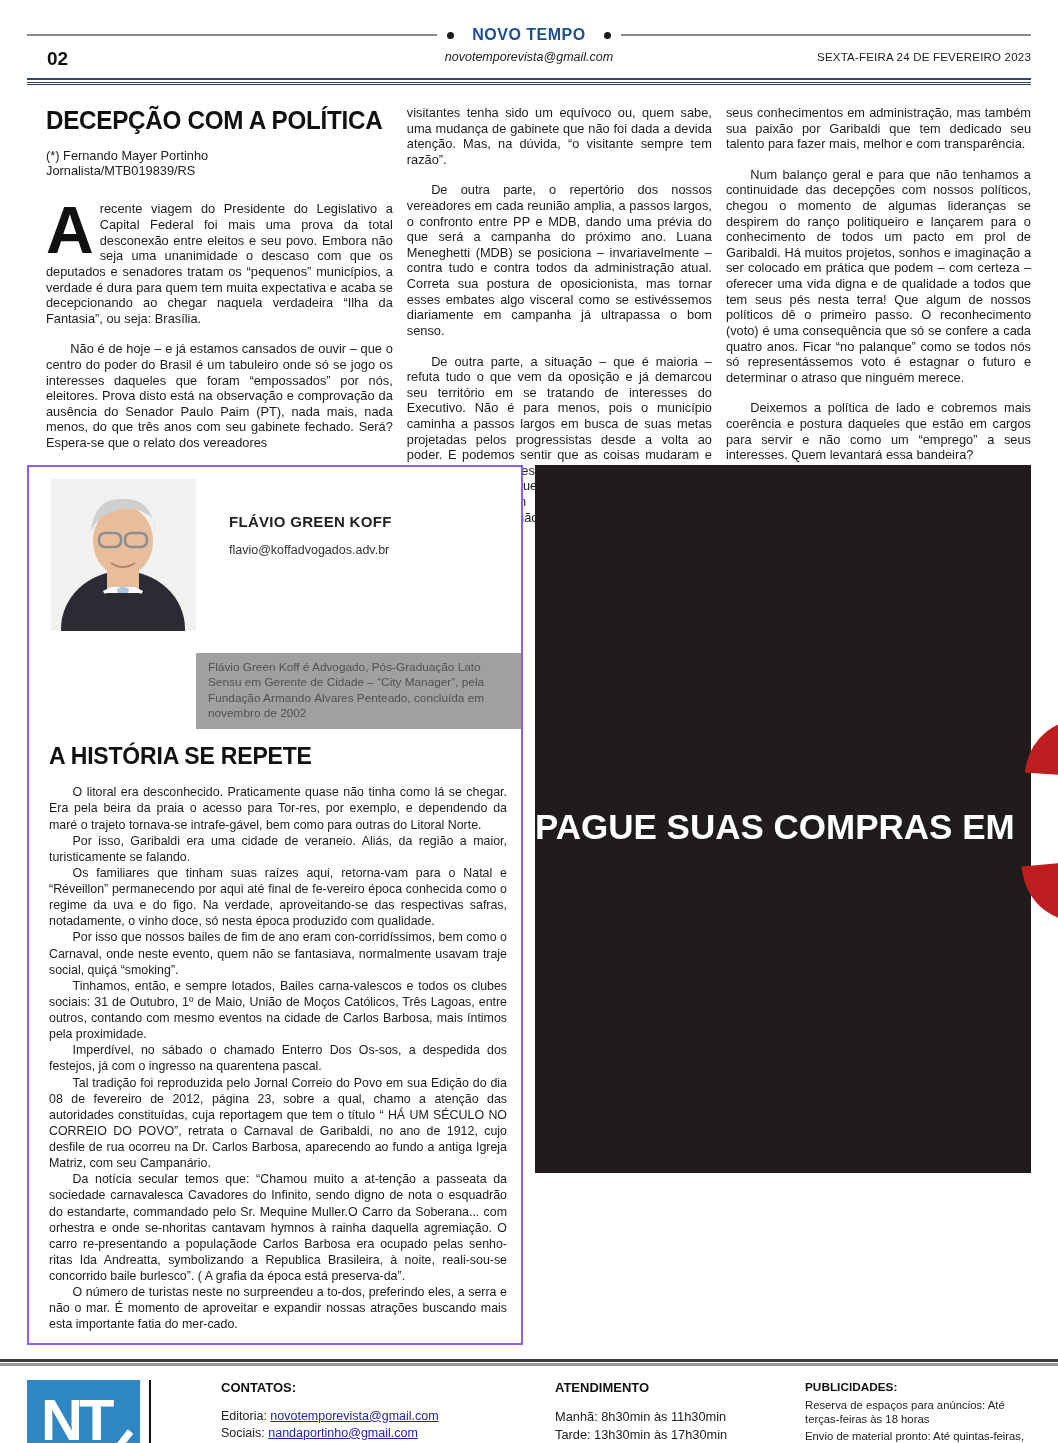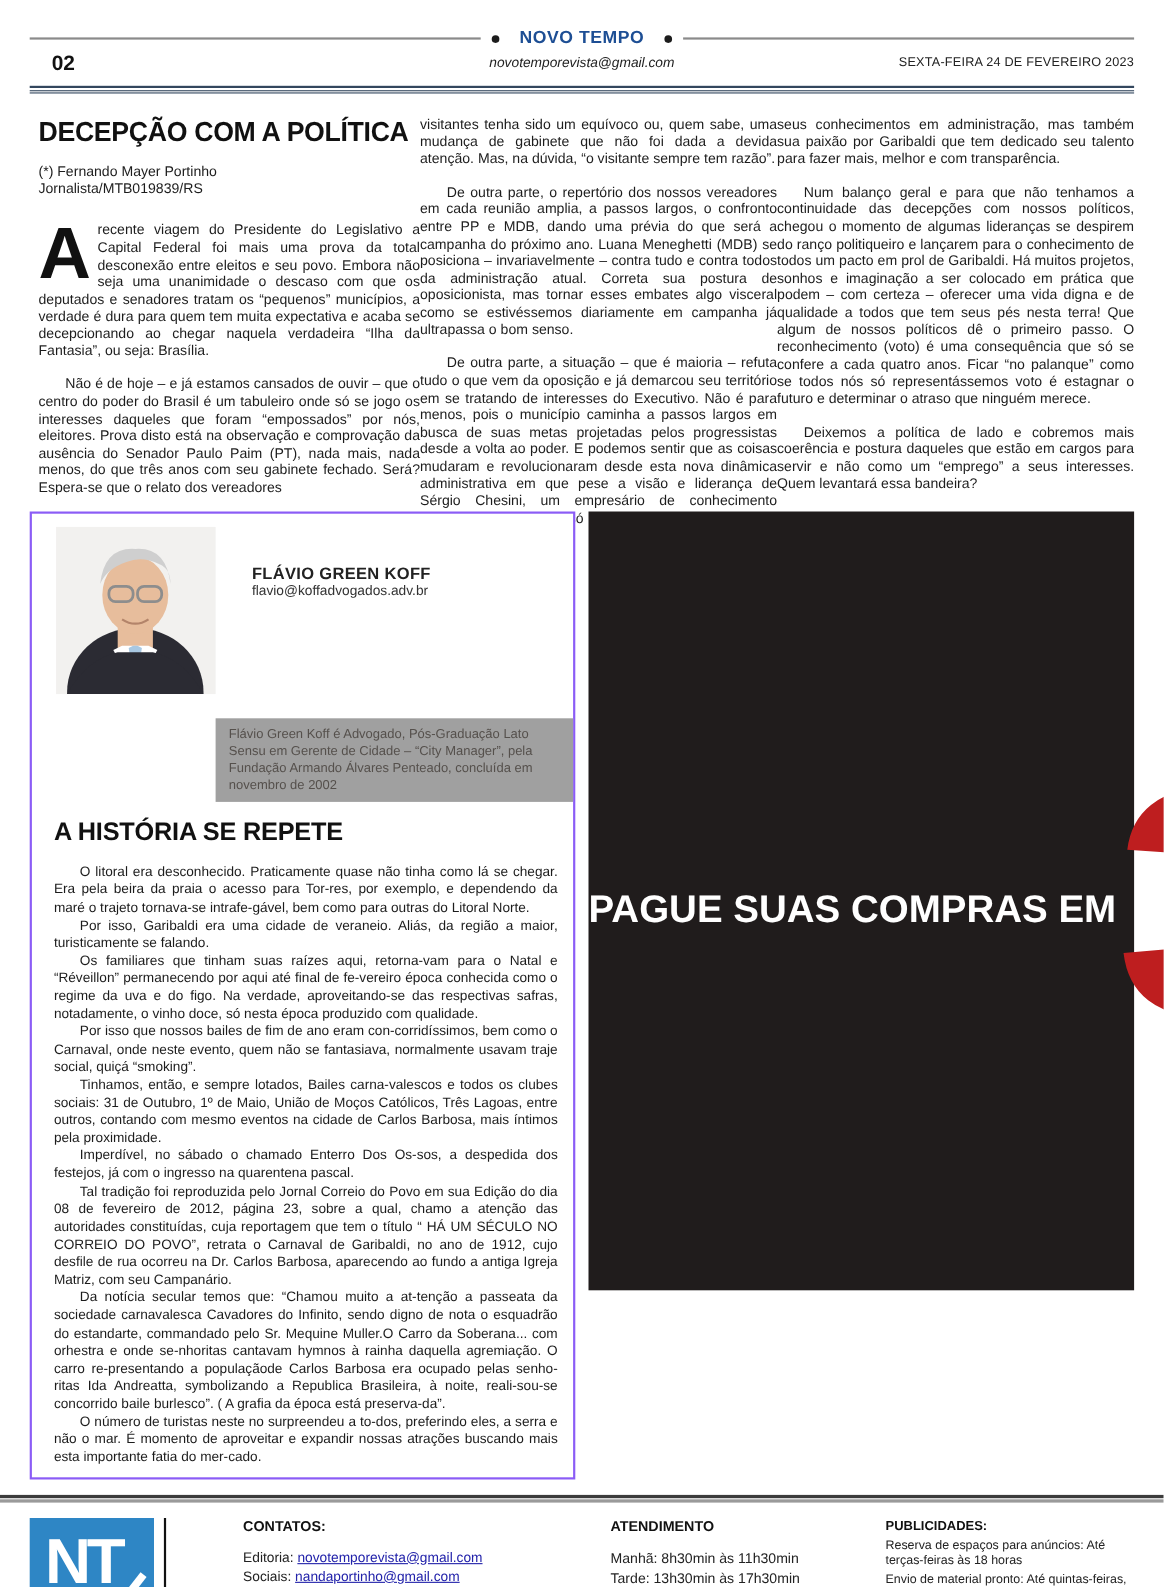--- a/index.html
+++ b/index.html
@@ -13,39 +13,39 @@
   .mast-line { flex:1; height:0; border-top:2px solid #8a8a8a; }
   .mast-dot { width:7px; height:7px; border-radius:50%; background:#1c1c1c; margin:0 10px; }
   .mast-title { font-size:16px; font-weight:bold; color:#1d4e94; letter-spacing:.5px; padding:0 8px; white-space:nowrap; }
   .sub-row { position:relative; height:26px; margin-top:2px; }
   .page-num { position:absolute; left:20px; top:2px; font-size:19px; font-weight:bold; color:#111; }
   .mast-email { position:absolute; left:0; right:0; text-align:center; top:4px; font-size:12.5px; font-style:italic; color:#222; }
   .issue-date { position:absolute; right:0; top:5px; font-size:11.5px; color:#222; letter-spacing:.2px; }
   .header-rule { margin-top:6px; height:7px; border-top:2px solid #33475e; border-bottom:3px double #33475e; }
 
   
-  .article { padding:20px 27px 0 35px; display:grid; grid-template-columns:1fr 1fr 1fr; height:372px; }
+  .article { padding:20px 27px 0 22px; display:grid; grid-template-columns:1fr 1fr 1fr; column-gap:14px; height:372px;margin-left:24px; }
   .art-col { font-size:12.8px; line-height:1.22; }
   .art-title { font-size:25px; font-weight:bold; letter-spacing:-.3px; color:#111; margin-bottom:12px; white-space:nowrap; transform:scaleX(.97); transform-origin:left; }
   .byline { font-size:12.8px; line-height:1.25; margin-bottom:22px; }
   .p { text-align:justify; }
   .ind { text-indent:1.9em; }
   .gap { height:15px; }
   .dropcap { float:left; font-size:66px; line-height:.78; font-weight:bold; padding:4px 6px 0 0; color:#111; }
 
   
   .middle { padding:8px 27px 0 27px; display:grid; grid-template-columns:496px 496px; column-gap:12px; align-items:start; }
 
   
   .story-box { border:2px solid #8b5cf6; min-height:732px; padding:0 0 10px 0; background:#fff; }
   .profile { position:relative; height:172px; }
   .photo { position:absolute; left:22px; top:12px; width:145px; height:152px; background:#f4f3f1; overflow:hidden; }
   .author-meta { margin-left:200px; padding-top:46px; }
   .author-name { font-size:15px; font-weight:bold; letter-spacing:.3px; color:#222; }
-  .author-email { font-size:12.5px; color:#333; margin-top:0; }
+  .author-email { font-size:12.5px; color:#333; margin-top:13px; }
   .bio-bar { margin-left:167px; margin-top:14px; background:#a0a0a0; color:#55504c; font-size:11.8px; line-height:1.3; padding:7px 12px 8px 12px; }
   .story-title { font-size:23px; font-weight:bold; letter-spacing:-.2px; margin:14px 0 10px 20px; color:#111; }
   .story-body { padding:4px 14px 0 20px; font-size:12.4px; line-height:1.3; }
   .story-body .p { text-indent:1.9em; }
 
   
   .ad { background:#201c1c; height:708px; display:flex; flex-direction:row; align-items:center; }
   .ad-bar-top { width:100%; height:24px; background:#be1e1f; }
   .ad-headline { color:#fff; font-weight:bold; font-size:35px; letter-spacing:0; margin-top:16px; white-space:nowrap; }
   .ad-3x { color:#be1e1f; font-weight:bold; font-size:292px; line-height:.88; letter-spacing:-12px; margin-top:2px; }

